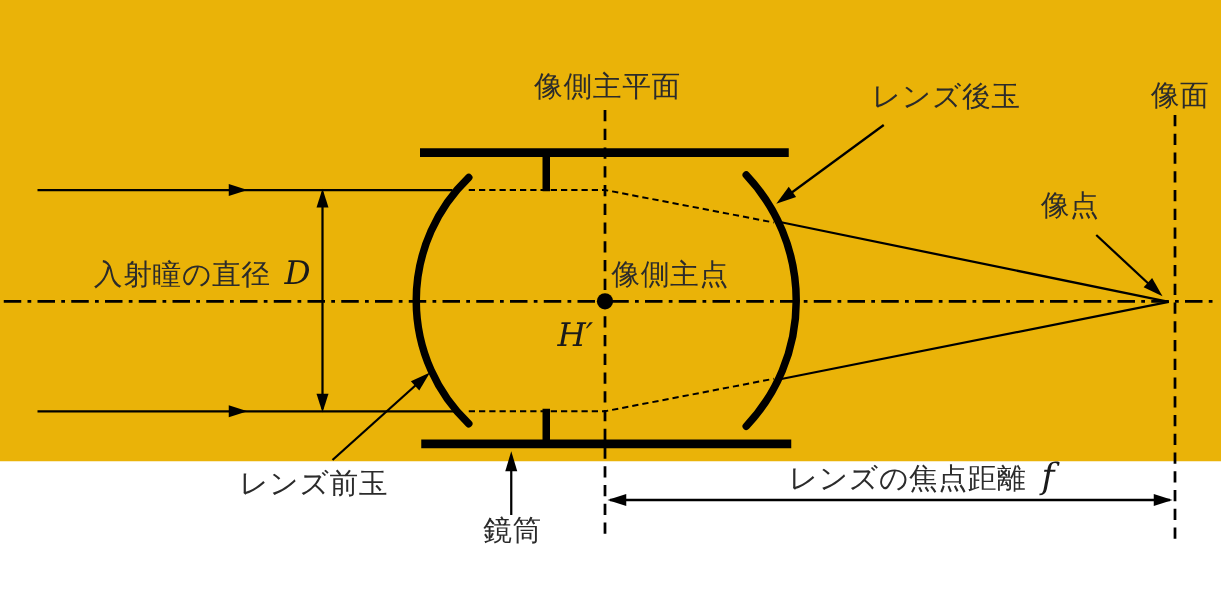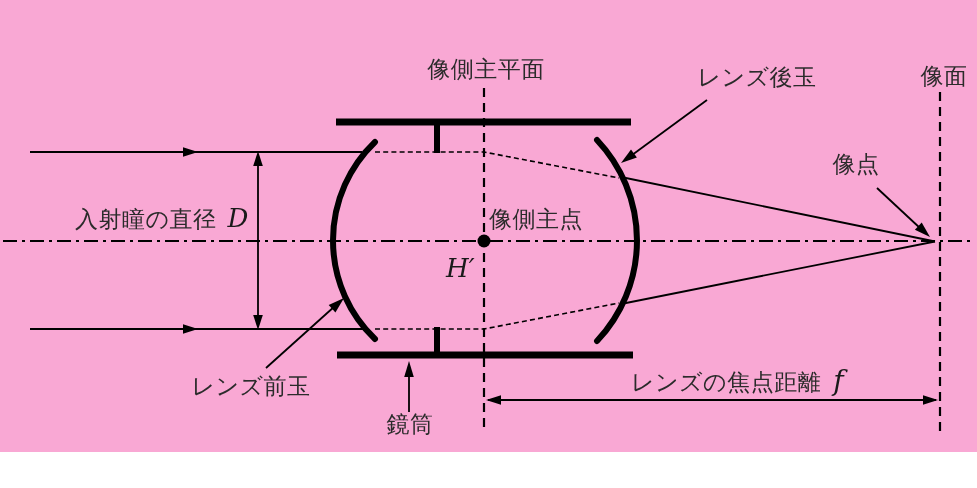--- a/index.html
+++ b/index.html
@@ -6,22 +6,22 @@
     margin: 0;
     padding: 0;
     background: #ffffff;
     width: 977px;
     height: 488px;
     overflow: hidden;
   }
   .stage {
     position: relative;
     width: 977px;
-    height: 452px;
-    background: #f9a8d4;
+    height: 369px;
+    background: #eab308;
   }
   svg { display: block; }
 
   
   .axis      { stroke:#000; stroke-width:2.2; stroke-dasharray:14 5 3 5; fill:none; }
   .plane     { stroke:#000; stroke-width:2.2; stroke-dasharray:9 6; fill:none; }
   .thin      { stroke:#000; stroke-width:1.8; fill:none; }
   .thin2     { stroke:#000; stroke-width:2; fill:none; }
   .dashedray { stroke:#000; stroke-width:1.6; stroke-dasharray:5 3.2; fill:none; }
   .lens      { stroke:#000; stroke-width:6; fill:none; stroke-linecap:round; }

